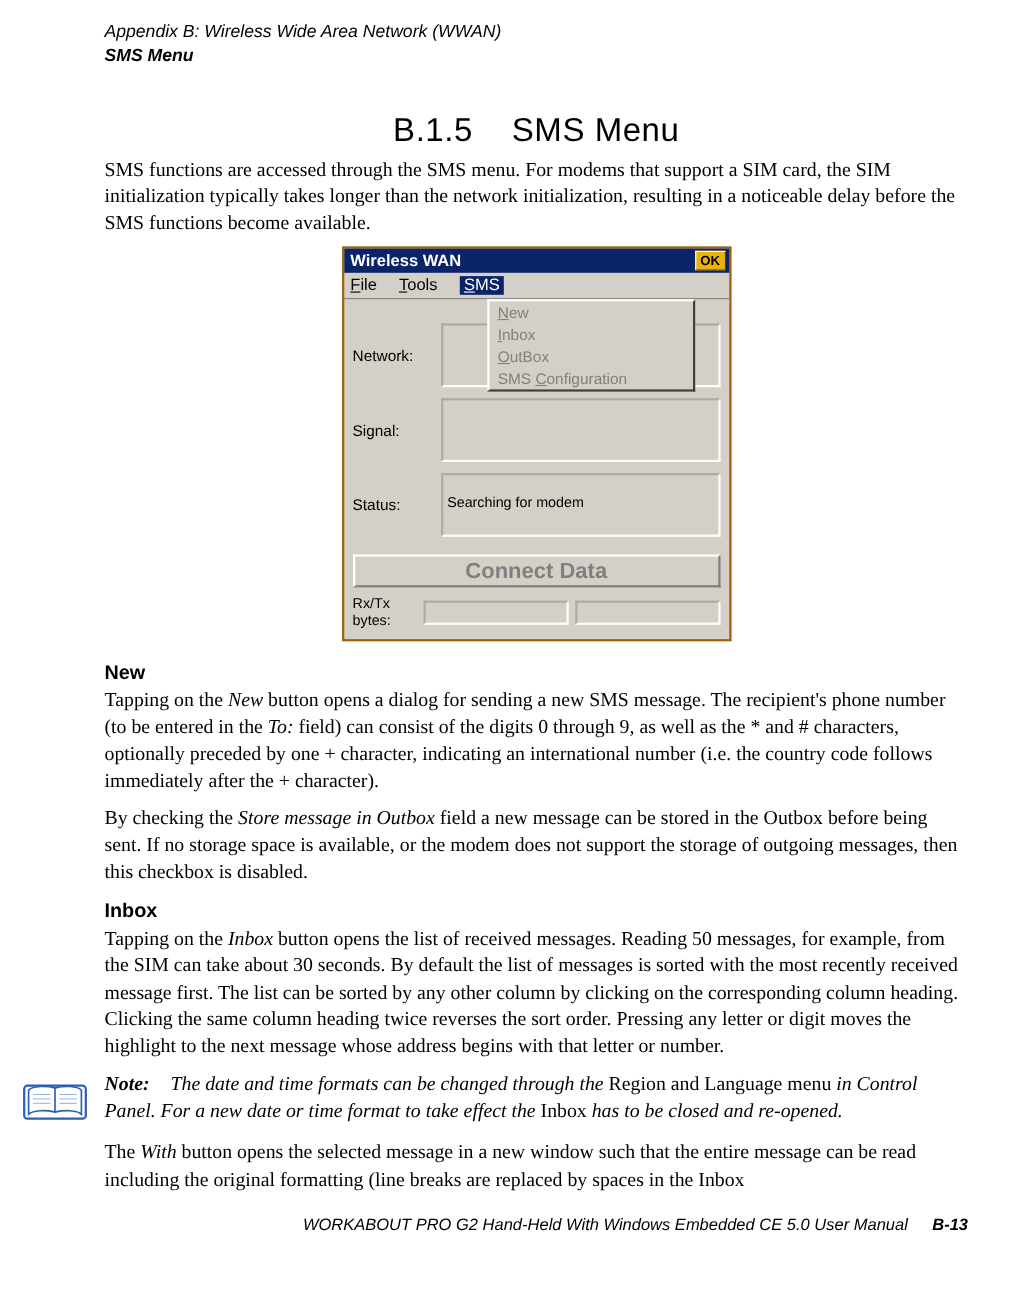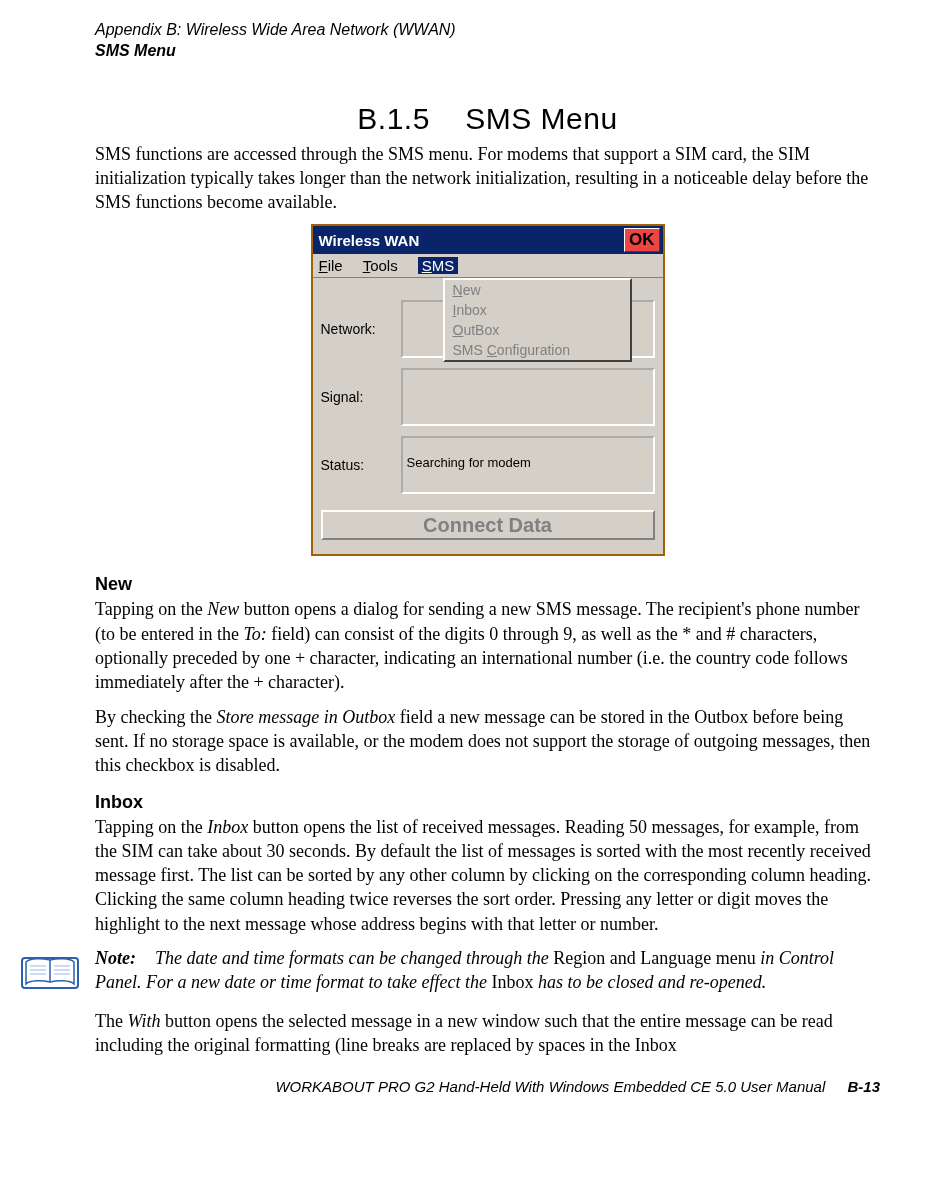--- a/index.html
+++ b/index.html
@@ -53,26 +53,26 @@
     background: #0a246a;
     color: #fff;
     display: flex;
     align-items: center;
     justify-content: space-between;
     padding: 2px 3px 2px 6px;
     font-size: 15px;
     font-weight: bold;
   }
   .ok-btn {
-    background: #ef4444;
+    background: #eab308;
     color: #000;
     border: 1px solid #fff;
     border-right-color:#404040;
     border-bottom-color:#404040;
-    font-size: 17px;
+    font-size: 12px;
     font-weight: bold;
     padding: 1px 4px;
     font-family: Tahoma, Arial, sans-serif;
   }
   .menubar {
     display: flex;
     padding: 3px 6px;
     gap: 20px;
     font-size: 15px;
     border-bottom: 1px solid #808080;
@@ -142,21 +142,21 @@
   .rx-fields .sm { flex:1; height:18px; border:2px inset #fff; background:#d4d0c8;}
   h4.sub {
     font-family: "Arial Narrow", Arial, sans-serif;
     font-size: 18px;
     font-weight: bold;
     margin: 14px 0 2px 0;
   }
   .italic { font-style: italic; }
   .note-row {
     display: flex;
-    align-items: center;
+    align-items: flex-end;
     margin: 10px 0 14px -75px;
   }
   .book-icon {
     width: 60px;
     height: 40px;
     flex-shrink: 0;
     margin-right: 15px;
     margin-top: 4px;
   }
   .note-text {
@@ -223,20 +223,27 @@
         </div>
         <div class="row">
           <div class="lbl">Signal:</div>
           <div class="field"></div>
         </div>
         <div class="row">
           <div class="lbl">Status:</div>
           <div class="field">Searching for modem</div>
         </div>
         <button class="big-btn"><span class="mnemonic">C</span>onnect Data</button>
+        <div class="rx-row">
+          <div class="lbl2">Rx/Tx bytes:</div>
+          <div class="rx-fields">
+            <div class="sm"></div>
+            <div class="sm"></div>
+          </div>
+        </div>
       </div>
     </div>
   </div>
 
   <h4 class="sub">New</h4>
   <p class="body">
     <span>Tapping on the </span><span class="italic">New</span><span> button opens a dialog for sending a new SMS message. The recipient's phone number (to be entered in the </span><span class="italic">To:</span><span> field) can consist of the digits 0 through 9, as well as the * and # characters, optionally preceded by one + character, indicating an international number (i.e. the country code follows immediately after the + character).</span>
   </p>
   <p class="body">
     <span>By checking the </span><span class="italic">Store message in Outbox</span><span> field a new message can be stored in the Outbox before being sent. If no storage space is available, or the modem does not support the storage of outgoing messages, then this checkbox is disabled.</span>

